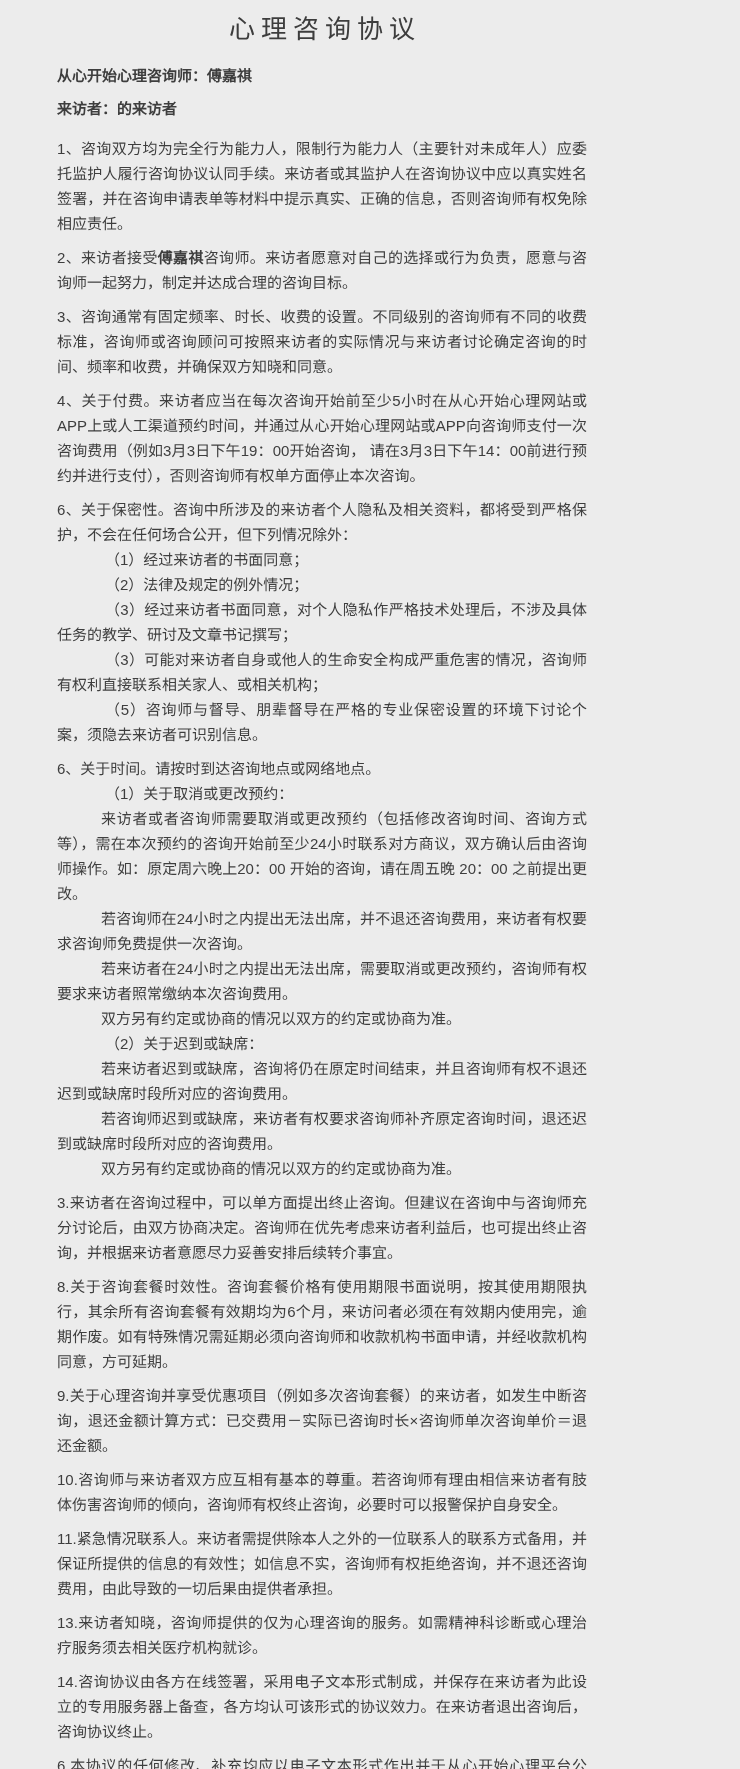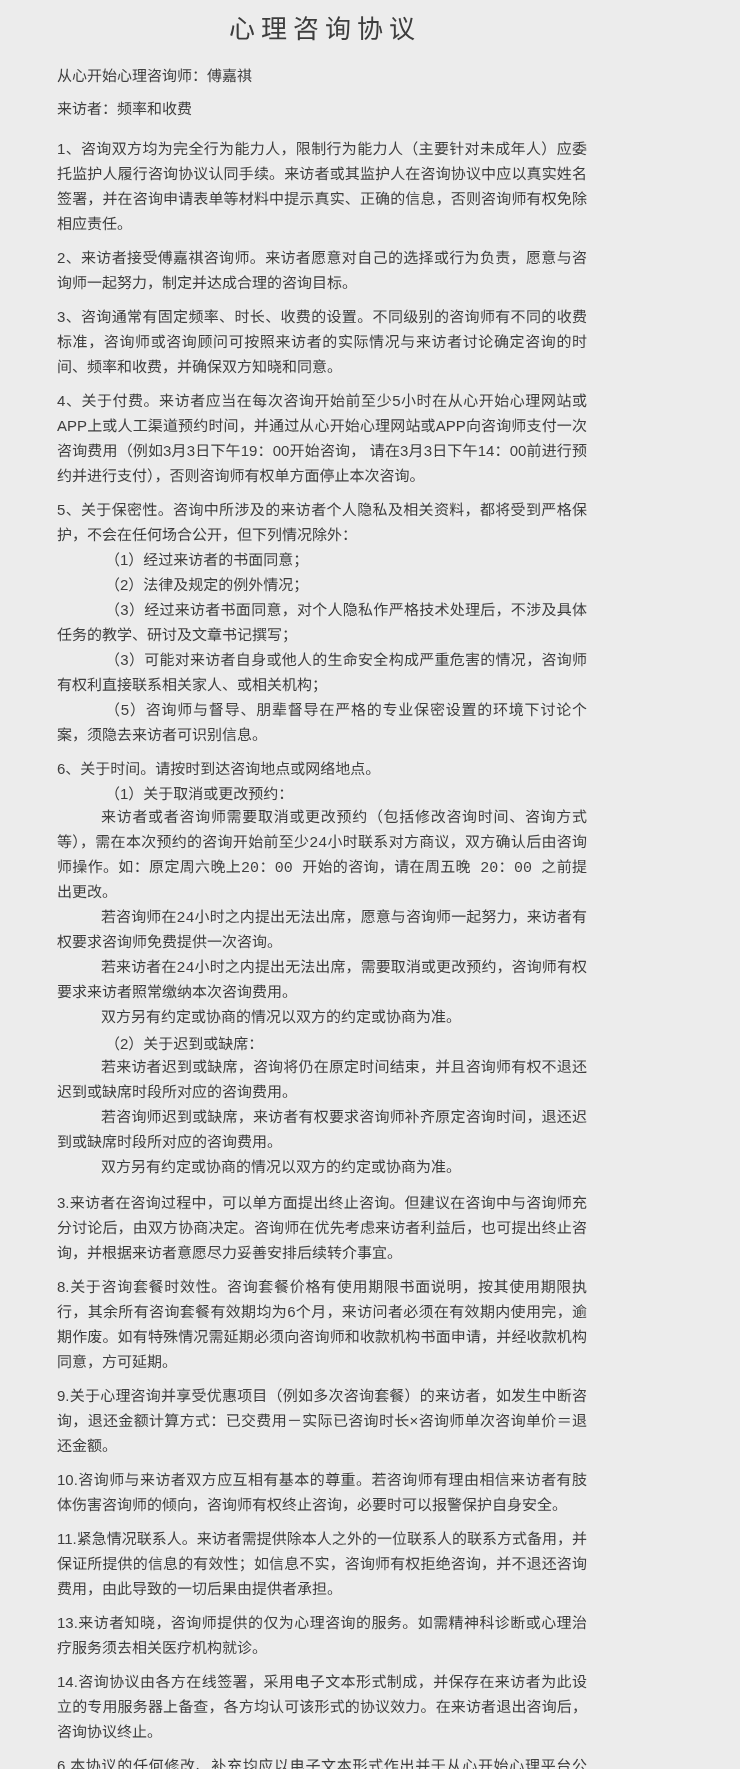--- a/index.html
+++ b/index.html
@@ -24,71 +24,71 @@
   .title {
     font-size: 26px;
     font-weight: 400;
     color: #3d3d3d;
     text-align: center;
     letter-spacing: 6px;
     padding-left: 6px;
     margin: 4px 0 20px 0;
   }
   .head {
-    font-weight: 400;
+    font-weight: 700;
     margin: 4px 0 12px 0;
     line-height: 21px;
   }
   .head.client { margin-bottom: 17px; }
   .clause, .clause-group {
     margin: 0 0 9px 0;
     line-height: 25px;
     text-align: justify;
   }
   .line {
     margin: 0;
     line-height: 25px;
     text-align: justify;
   }
   .indent-item { text-indent: 48px; }
-  .indent-text { text-indent: 44px; font-family: Liberation Mono, monospace; }
-  .bold-name { font-weight: 400; }
+  .indent-text { text-indent: 44px; }
+  .bold-name { font-weight: 700; }
 </style>
 </head>
 <body>
 
 <div class="doc">
 
   <h1 class="title">心理咨询协议</h1>
 
   <p class="head">从心开始心理咨询师：傅嘉祺</p>
-  <p class="head client">来访者：频率和收费</p>
+  <p class="head client">来访者：的来访者</p>
 
   <p class="clause">1、咨询双方均为完全行为能力人，限制行为能力人（主要针对未成年人）应委托监护人履行咨询协议认同手续。来访者或其监护人在咨询协议中应以真实姓名签署，并在咨询申请表单等材料中提示真实、正确的信息，否则咨询师有权免除相应责任。</p>
 
   <p class="clause"><span>2、来访者接受</span><span class="bold-name">傅嘉祺</span><span>咨询师。来访者愿意对自己的选择或行为负责，愿意与咨询师一起努力，制定并达成合理的咨询目标。</span></p>
 
   <p class="clause">3、咨询通常有固定频率、时长、收费的设置。不同级别的咨询师有不同的收费标准，咨询师或咨询顾问可按照来访者的实际情况与来访者讨论确定咨询的时间、频率和收费，并确保双方知晓和同意。</p>
 
   <p class="clause">4、关于付费。来访者应当在每次咨询开始前至少5小时在从心开始心理网站或APP上或人工渠道预约时间，并通过从心开始心理网站或APP向咨询师支付一次咨询费用（例如3月3日下午19：00开始咨询， 请在3月3日下午14：00前进行预约并进行支付），否则咨询师有权单方面停止本次咨询。</p>
 
   <div class="clause-group">
-    <p class="line">5、关于保密性。咨询中所涉及的来访者个人隐私及相关资料，都将受到严格保护，不会在任何场合公开，但下列情况除外：</p>
+    <p class="line">6、关于保密性。咨询中所涉及的来访者个人隐私及相关资料，都将受到严格保护，不会在任何场合公开，但下列情况除外：</p>
     <p class="line indent-item">（1）经过来访者的书面同意；</p>
     <p class="line indent-item">（2）法律及规定的例外情况；</p>
     <p class="line indent-item">（3）经过来访者书面同意，对个人隐私作严格技术处理后，不涉及具体任务的教学、研讨及文章书记撰写；</p>
     <p class="line indent-item">（3）可能对来访者自身或他人的生命安全构成严重危害的情况，咨询师有权利直接联系相关家人、或相关机构；</p>
     <p class="line indent-item">（5）咨询师与督导、朋辈督导在严格的专业保密设置的环境下讨论个案，须隐去来访者可识别信息。</p>
   </div>
 
   <div class="clause-group">
     <p class="line">6、关于时间。请按时到达咨询地点或网络地点。</p>
     <p class="line indent-item">（1）关于取消或更改预约：</p>
     <p class="line indent-text">来访者或者咨询师需要取消或更改预约（包括修改咨询时间、咨询方式等），需在本次预约的咨询开始前至少24小时联系对方商议，双方确认后由咨询师操作。如：原定周六晚上20：00 开始的咨询，请在周五晚 20：00 之前提出更改。</p>
-    <p class="line indent-text">若咨询师在24小时之内提出无法出席，愿意与咨询师一起努力，来访者有权要求咨询师免费提供一次咨询。</p>
+    <p class="line indent-text">若咨询师在24小时之内提出无法出席，并不退还咨询费用，来访者有权要求咨询师免费提供一次咨询。</p>
     <p class="line indent-text">若来访者在24小时之内提出无法出席，需要取消或更改预约，咨询师有权要求来访者照常缴纳本次咨询费用。</p>
     <p class="line indent-text">双方另有约定或协商的情况以双方的约定或协商为准。</p>
     <p class="line indent-item">（2）关于迟到或缺席：</p>
     <p class="line indent-text">若来访者迟到或缺席，咨询将仍在原定时间结束，并且咨询师有权不退还迟到或缺席时段所对应的咨询费用。</p>
     <p class="line indent-text">若咨询师迟到或缺席，来访者有权要求咨询师补齐原定咨询时间，退还迟到或缺席时段所对应的咨询费用。</p>
     <p class="line indent-text">双方另有约定或协商的情况以双方的约定或协商为准。</p>
   </div>
 
   <p class="clause">3.来访者在咨询过程中，可以单方面提出终止咨询。但建议在咨询中与咨询师充分讨论后，由双方协商决定。咨询师在优先考虑来访者利益后，也可提出终止咨询，并根据来访者意愿尽力妥善安排后续转介事宜。</p>
   <p class="clause">8.关于咨询套餐时效性。咨询套餐价格有使用期限书面说明，按其使用期限执行，其余所有咨询套餐有效期均为6个月，来访问者必须在有效期内使用完，逾期作废。如有特殊情况需延期必须向咨询师和收款机构书面申请，并经收款机构同意，方可延期。</p>

